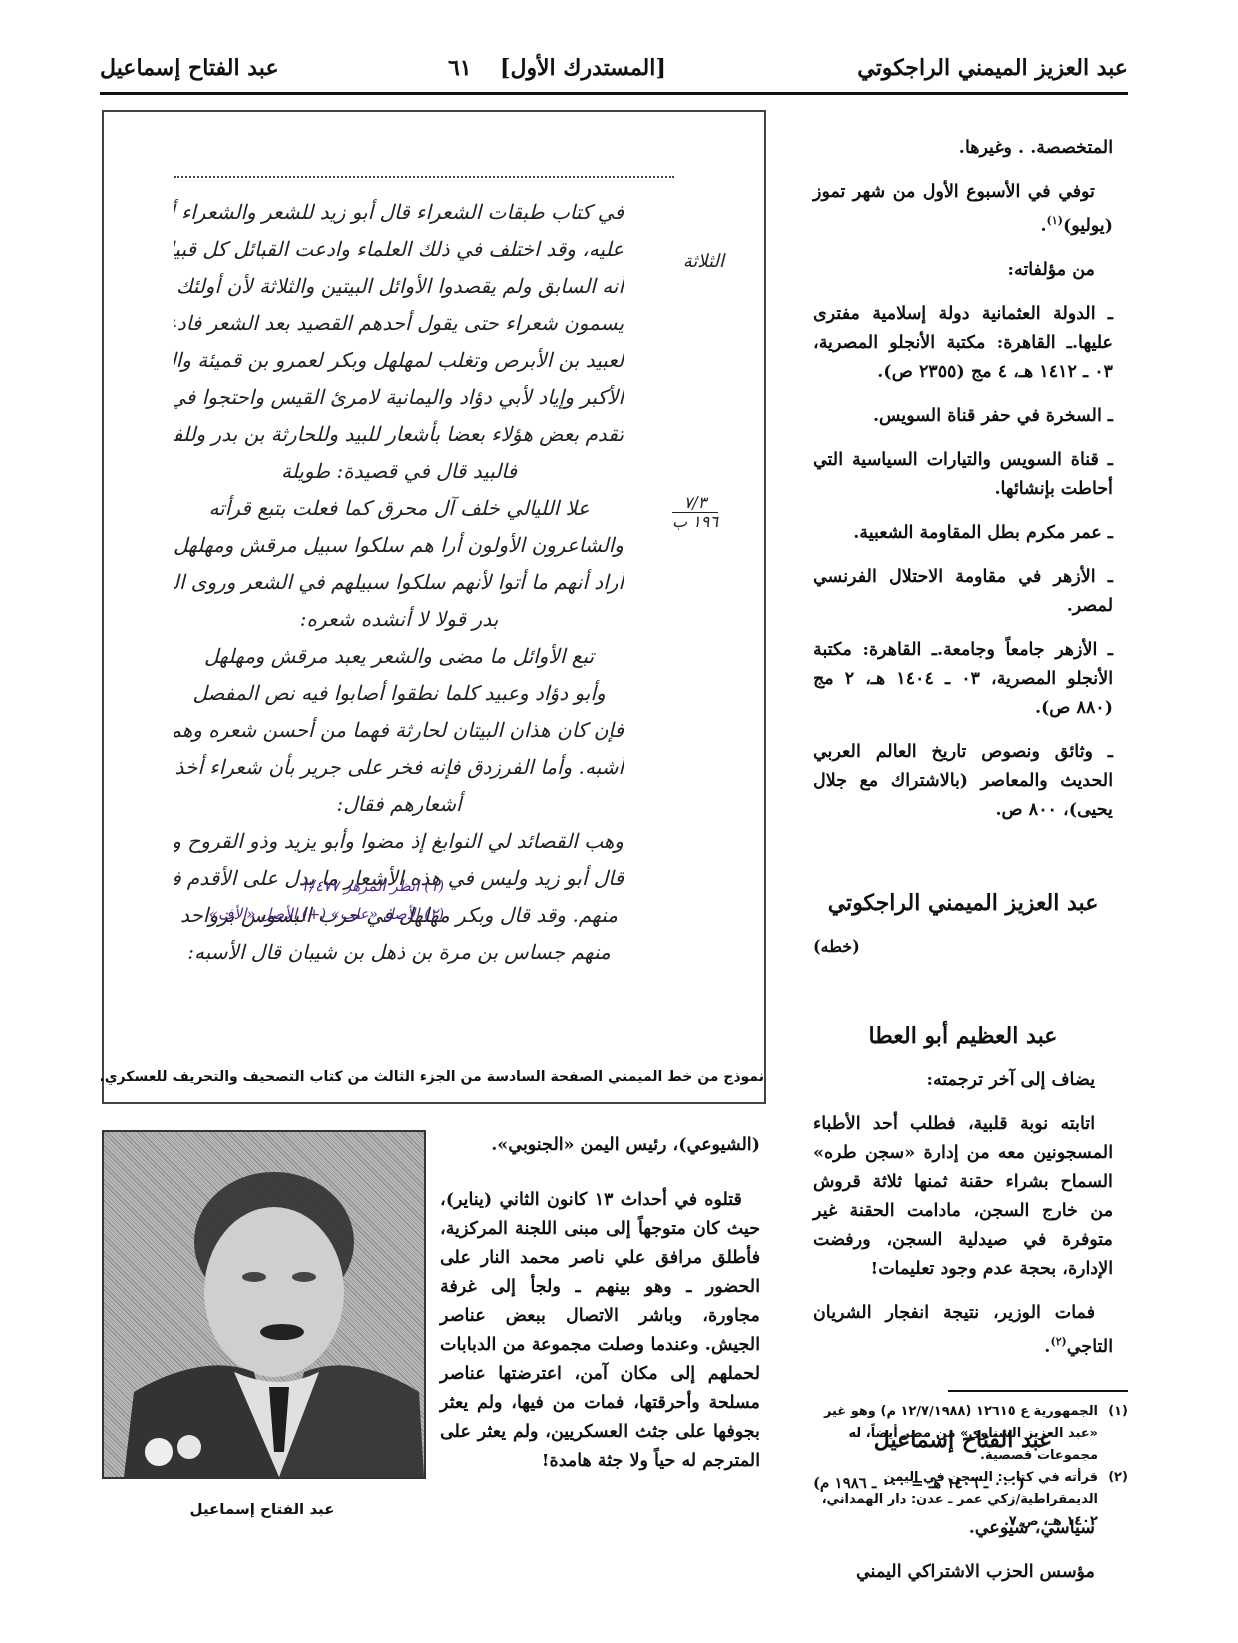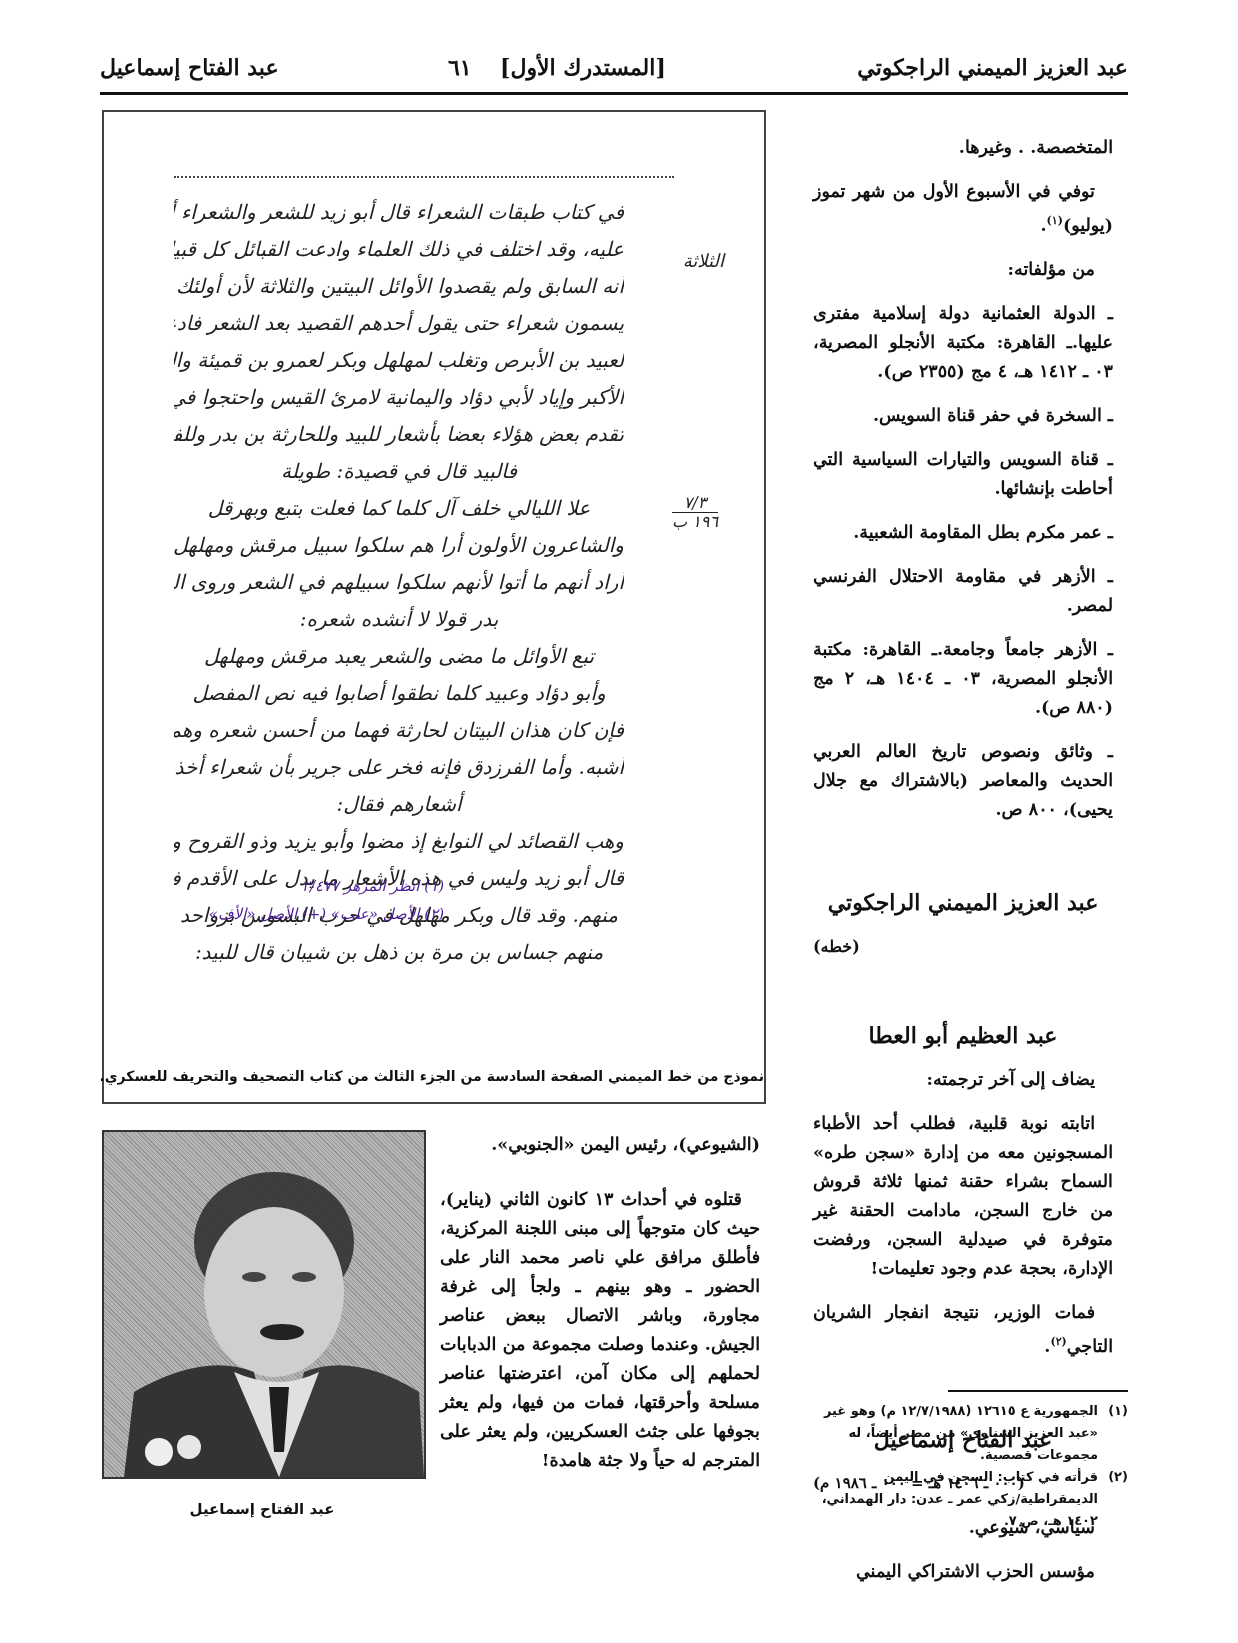--- a/index.html
+++ b/index.html
@@ -101,33 +101,33 @@
   </div>
   <div class="ms-text">
     <div>في كتاب طبقات الشعراء قال أبو زيد للشعر والشعراء أول لا يوقف</div>
     <div>عليه، وقد اختلف في ذلك العلماء وادعت القبائل كل قبيلة لشاعرها</div>
     <div>أنه السابق ولم يقصدوا الأوائل البيتين والثلاثة لأن أولئك لا</div>
     <div>يسمون شعراء حتى يقول أحدهم القصيد بعد الشعر فادعت بنو أسد</div>
     <div>لعبيد بن الأبرص وتغلب لمهلهل وبكر لعمرو بن قميئة والمرقش</div>
     <div>الأكبر وإياد لأبي دؤاد واليمانية لامرئ القيس واحتجوا في</div>
     <div>تقدم بعض هؤلاء بعضا بأشعار للبيد وللحارثة بن بدر وللفرزدق</div>
     <div>فالبيد قال في قصيدة: طويلة</div>
-    <div>علا الليالي خلف آل كلما كما فعلت بتبع وبهرقل</div>
+    <div>علا الليالي خلف آل محرق كما فعلت بتبع قرأته</div>
     <div>والشاعرون الأولون أرا هم سلكوا سبيل مرقش ومهلهل</div>
     <div>أراد أنهم ما أتوا لأنهم سلكوا سبيلهم في الشعر وروى الحارثة بن</div>
     <div>بدر قولا لا أنشده شعره:</div>
     <div>تبع الأوائل ما مضى والشعر يعبد مرقش ومهلهل</div>
     <div>وأبو دؤاد وعبيد كلما نطقوا أصابوا فيه نص المفصل</div>
     <div>فإن كان هذان البيتان لحارثة فهما من أحسن شعره وهما بالمصنوع</div>
     <div>أشبه. وأما الفرزدق فإنه فخر على جرير بأن شعراء أخذهم أو درره</div>
     <div>أشعارهم فقال:</div>
     <div>وهب القصائد لي النوابغ إذ مضوا وأبو يزيد وذو القروح وجرول</div>
     <div>قال أبو زيد وليس في هذه الأشعار ما يدل على الأقدم فالأقدم</div>
     <div>منهم. وقد قال وبكر مهلهل في حرب البسوس بزواحد</div>
-    <div>منهم جساس بن مرة بن ذهل بن شيبان قال للبيد:</div>
+    <div>منهم جساس بن مرة بن ذهل بن شيبان قال الأسبه:</div>
   </div>
   <div class="ms-notes">
     <div>(١) انظر المزهر ٢/٤٧٧</div>
     <div>(٢) الأصل «علب» (+) الأصل «الأف»</div>
   </div>
   <div class="caption">نموذج من خط الميمني الصفحة السادسة من الجزء الثالث من كتاب التصحيف والتحريف للعسكري.</div>
 </div>
 
 <div class="mid-col">
   <p>(الشيوعي)، رئيس اليمن «الجنوبي».</p>

